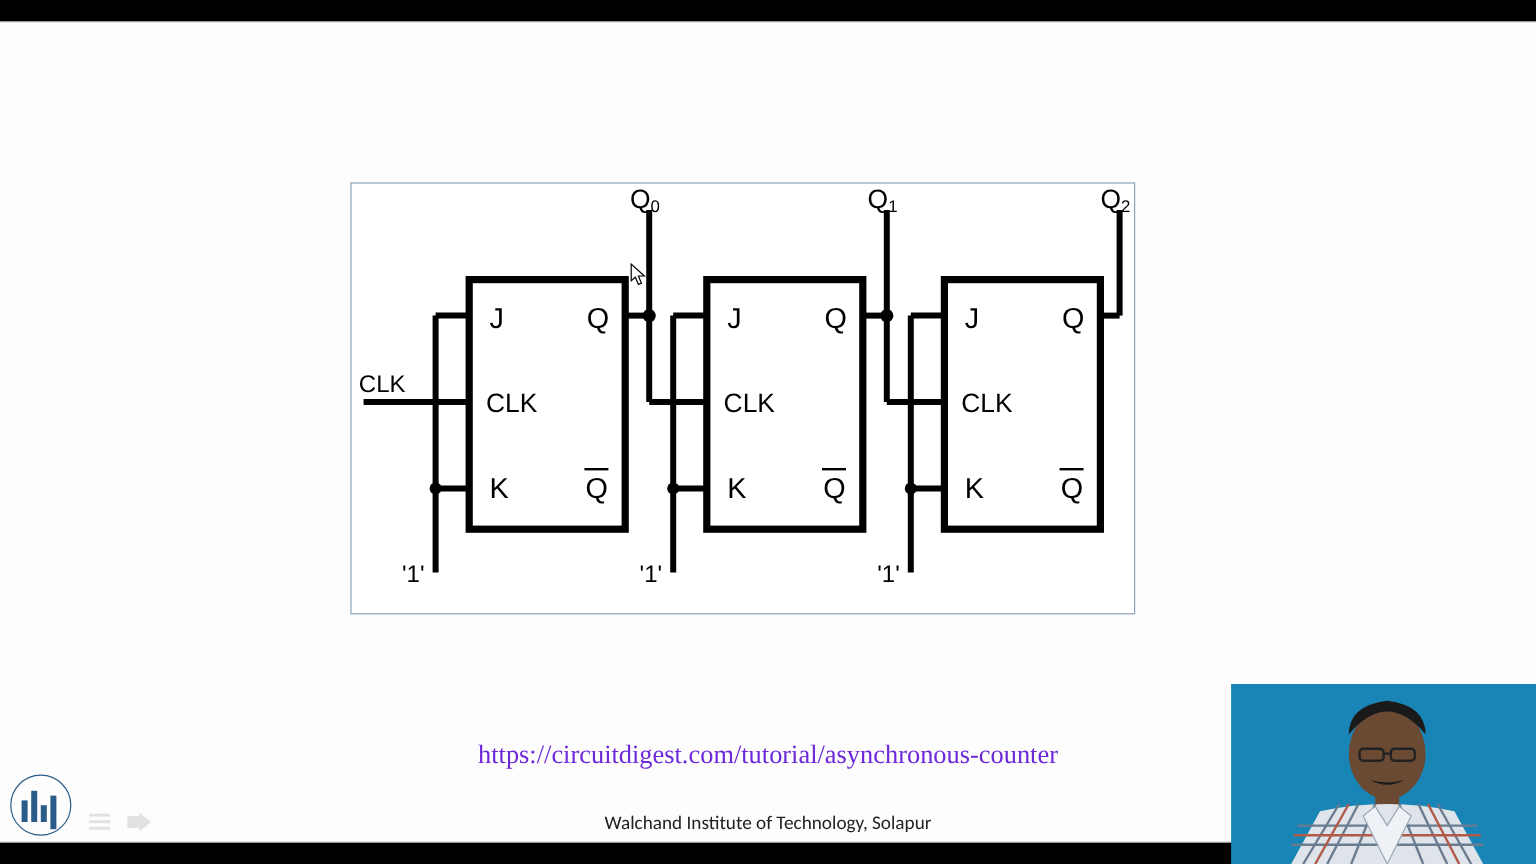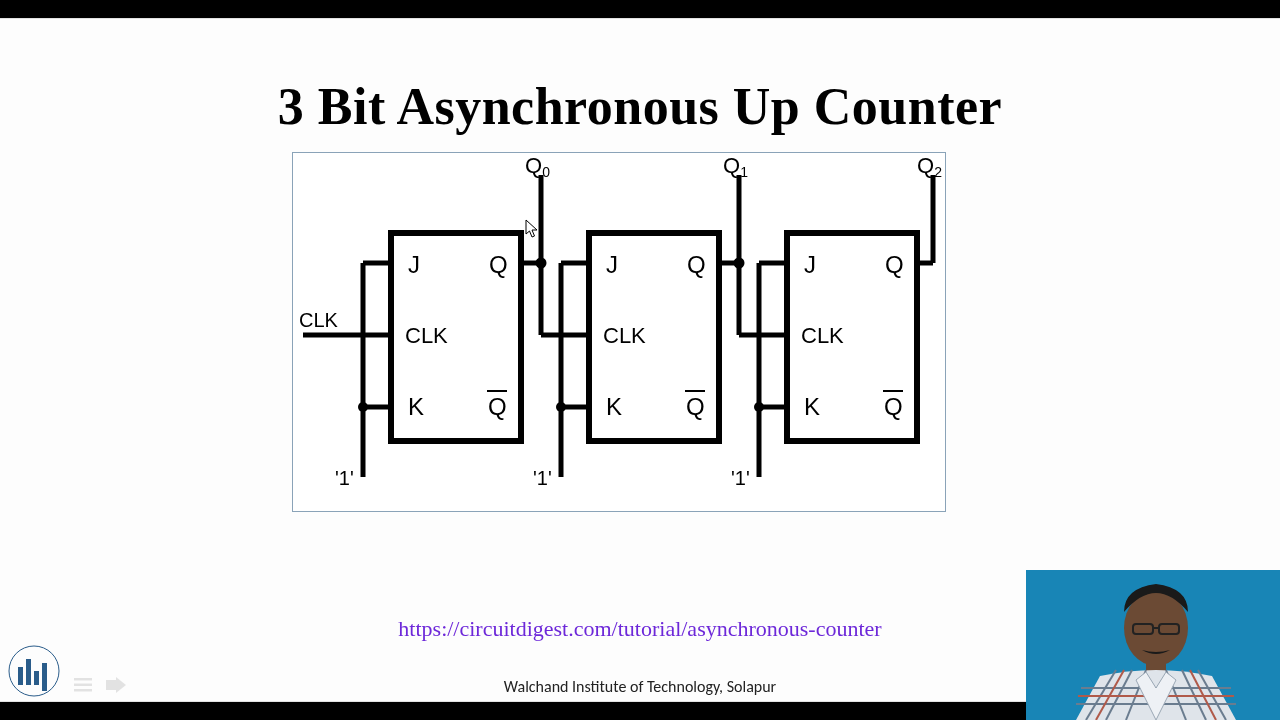--- a/index.html
+++ b/index.html
@@ -103,21 +103,20 @@
     width: 14px;
     height: 20px;
     z-index: 50;
   }
 </style>
 </head>
 <body>
 
 <div class="slide">
 
-  <div class="title">3 Bit Asynchronous Up Counter</div>
 
   <div class="diagram-frame">
     <svg class="diagram" viewBox="0 0 652 358">
       <defs>
         <g id="ff">
 
           <rect x="0" y="0" width="130" height="208" fill="#fff" stroke="#000" stroke-width="6"></rect>
         </g>
       </defs>
 

